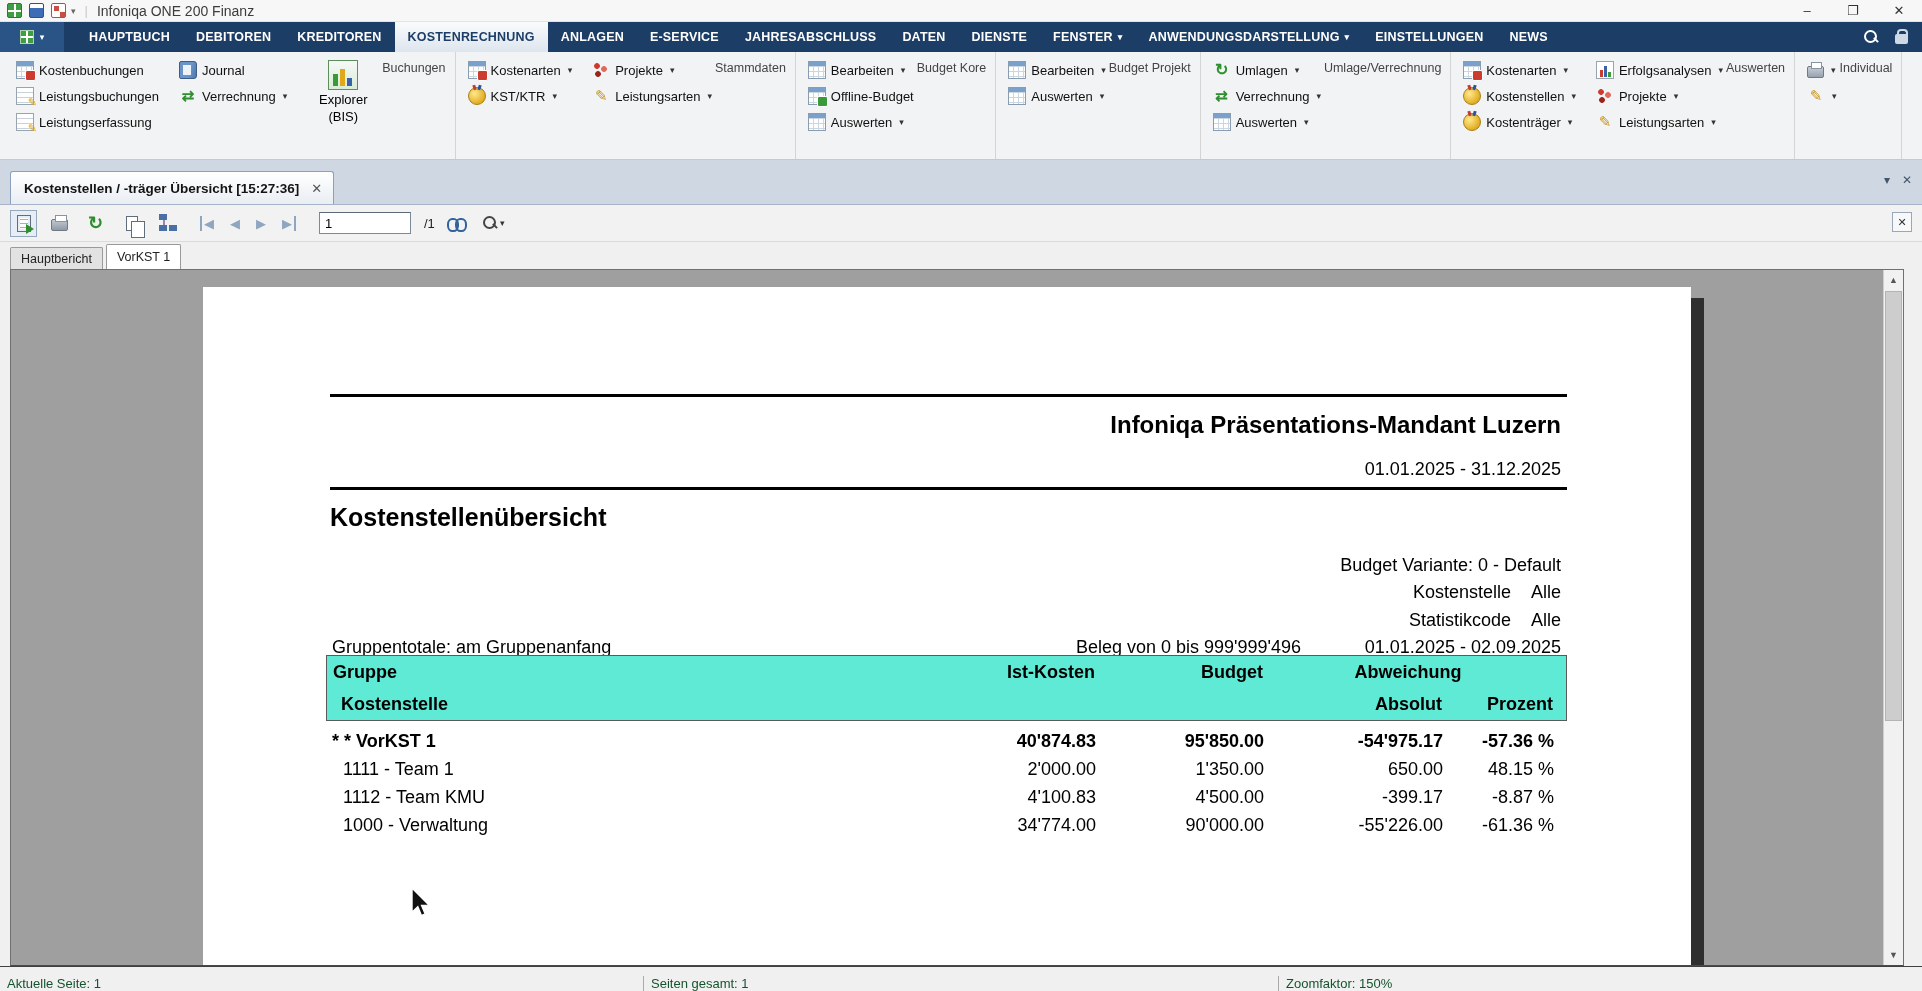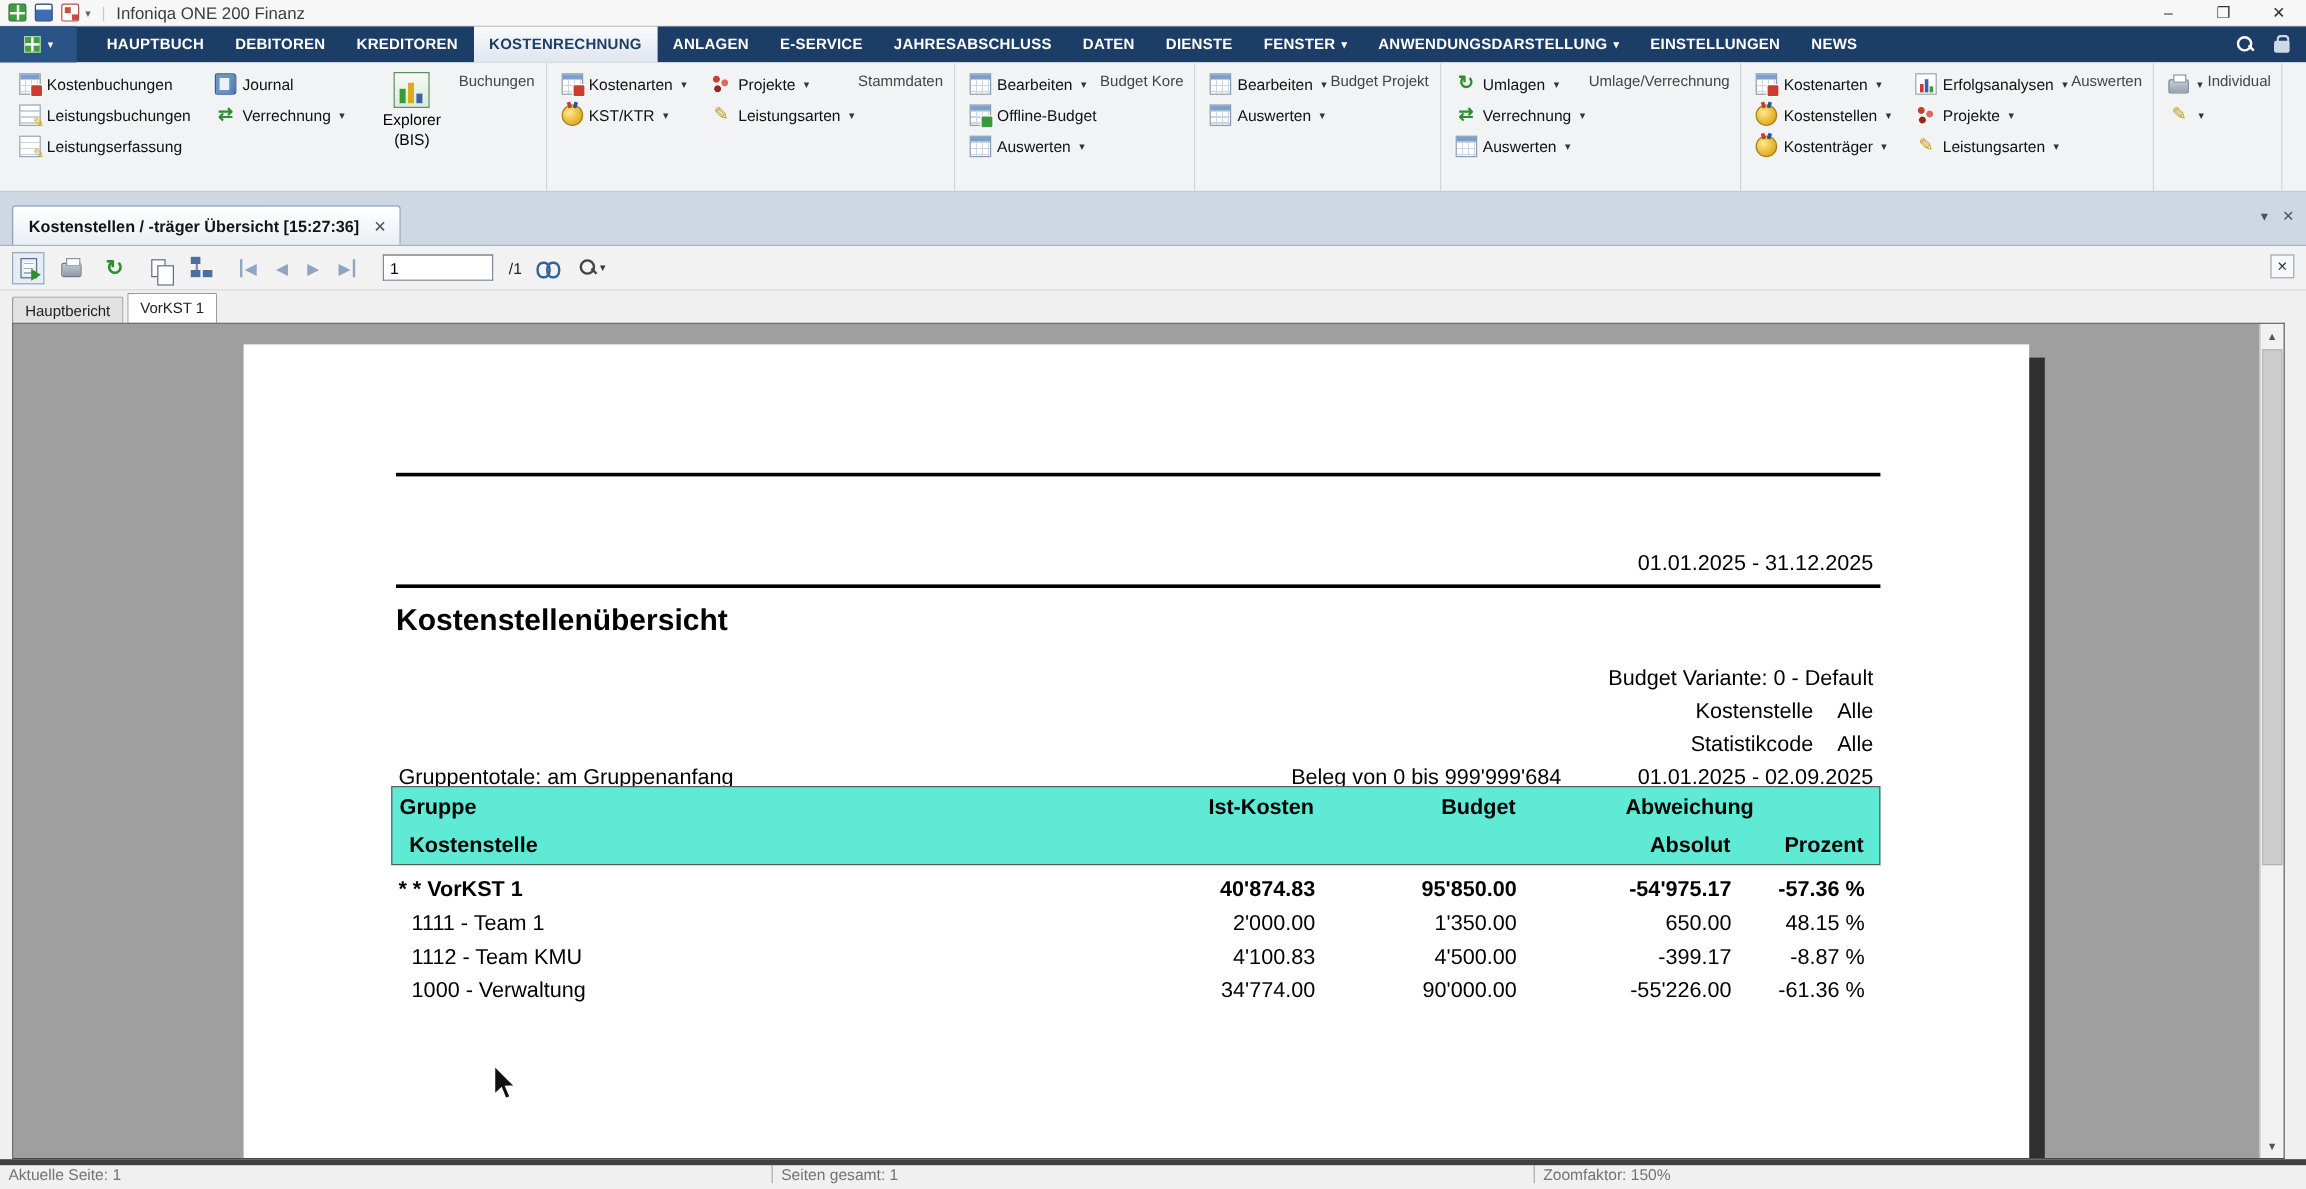--- a/index.html
+++ b/index.html
@@ -142,21 +142,21 @@
   .trow.bold { font-weight:700; }
   .trow.lvl1 .c-name { padding-left:17px; }
 
   
   .vscroll { position:absolute; top:0; right:0; width:20px; height:100%; background:#f1f1f1; border-left:1px solid #cfcfcf; }
   .varrow { position:absolute; left:0; width:19px; height:20px; display:flex; align-items:center; justify-content:center; font-size:9px; color:#555; }
   .varrow.up { top:0; } .varrow.down { bottom:0; }
   .vthumb { position:absolute; top:21px; left:1px; width:17px; height:430px; background:#cdcdcd; border:1px solid #b4b4b4; }
 
   
-  .statusbar { height:25px; background:#f0f0f0; display:flex; font-size:13px; color:#737373; align-items:flex-start; border-top:5px solid #404040; }
+  .statusbar { height:25px; background:#f0f0f0; display:flex; font-size:13px; color:#14532d; align-items:flex-end; border-top:1px solid #404040; }
   .sb-sec { display:flex; align-items:center; padding-left:7px; border-right:1px solid #ababab; }
   .sb-1 { width:644px; } .sb-2 { width:635px; } .sb-3 { flex:1; border-right:none; }
 
   .cursor { position:absolute; z-index:50; }
 </style>
 </head>
 <body>
 
 <div class="titlebar">
   <span class="tb-ic tb-app"></span>
@@ -455,33 +455,34 @@
 </div>
 
 <div class="subtabs">
     <div class="stab">Hauptbericht</div>
     <div class="stab active">VorKST 1</div>
   </div>
 
 <div class="viewport">
   <div class="page">
     <div class="hr" style="top:107px"></div>
+    <div class="rright company">Infoniqa Präsentations-Mandant Luzern</div>
     <div class="rright period">01.01.2025 - 31.12.2025</div>
     <div class="hr" style="top:200px"></div>
     <div class="rtitle">Kostenstellenübersicht</div>
     <div class="rright meta" style="top:268px">Budget Variante: 0 - Default</div>
     <div class="rright meta" style="top:295px">
       <span>Kostenstelle</span><span class="val">Alle</span>
     </div>
     <div class="rright meta" style="top:323px">
       <span>Statistikcode</span><span class="val">Alle</span>
     </div>
     <div class="opts">
       <span class="opt-left">Gruppentotale: am Gruppenanfang</span>
-      <span class="opt-beleg">Beleg von 0 bis 999'999'684</span>
+      <span class="opt-beleg">Beleg von 0 bis 999'999'496</span>
       <span class="opt-date">01.01.2025 - 02.09.2025</span>
     </div>
     <div class="rtable">
       <div class="thead">
         <div class="trow h1">
           <div class="c-name">Gruppe</div>
           <div class="c-ist">Ist-Kosten</div>
           <div class="c-budget">Budget</div>
           <div class="c-abw">Abweichung</div>
         </div>

